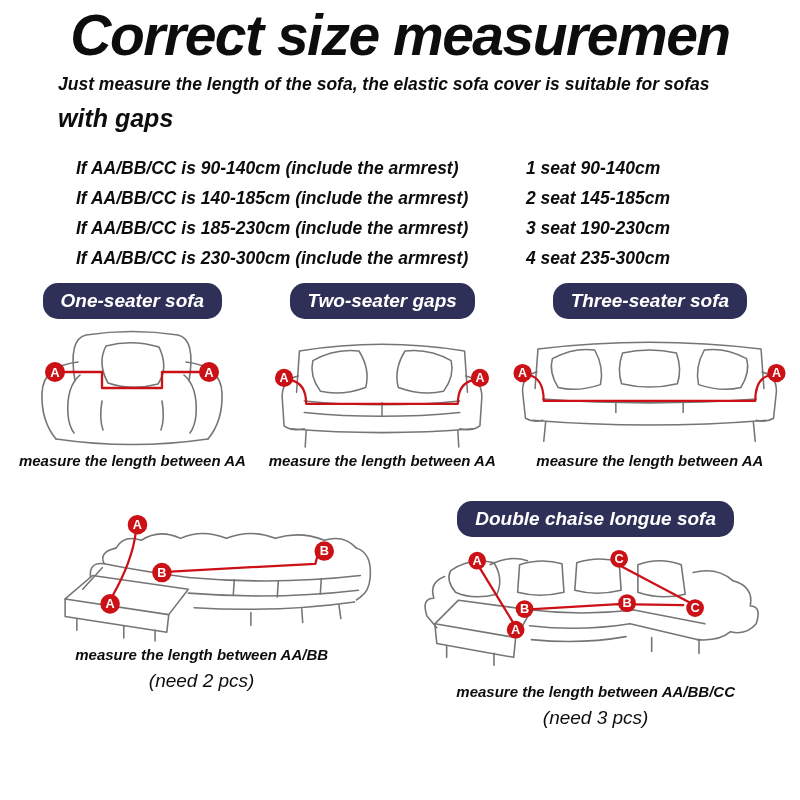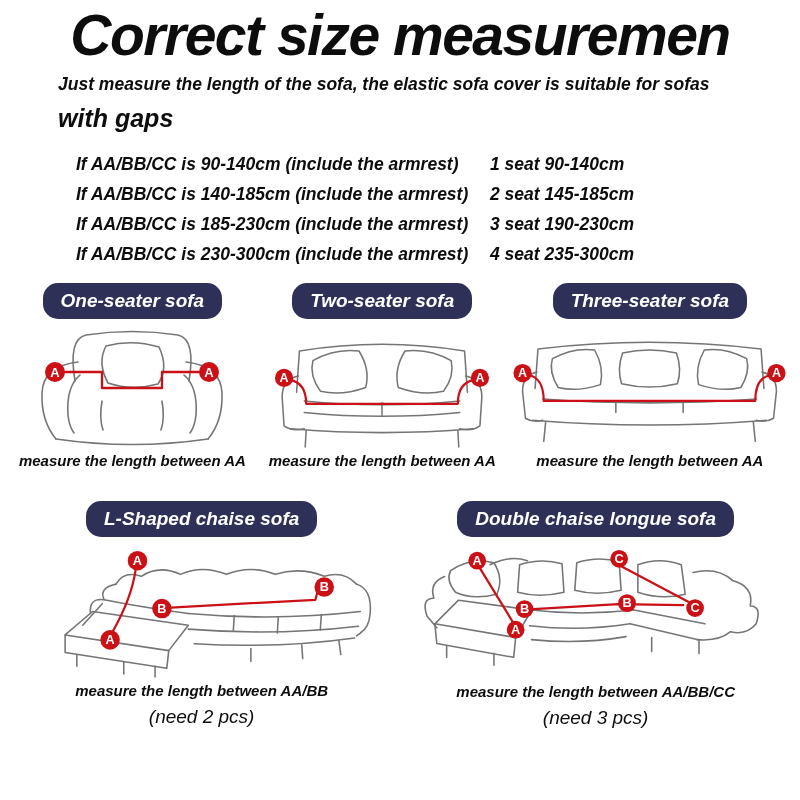--- a/index.html
+++ b/index.html
@@ -7,21 +7,21 @@
               font-family:"Liberation Sans", sans-serif; color:#0d0d0d; }
 
   .title { font-size:57px; font-weight:bold; font-style:italic;
            text-align:center; margin-top:2px; letter-spacing:-1.5px; }
 
   .subtitle { font-style:italic; font-weight:bold; font-size:17.5px;
               margin:6px 0 0 58px; }
   .subtitle.line2 { font-size:25px; margin-top:9px; }
 
   .rules { margin:16px 0 0 76px; font-style:italic; font-weight:bold; font-size:17.5px; }
-  .rule-row { display:flex; height:30px; align-items:center; }
+  .rule-row { display:flex; height:30px; align-items:flex-end;gap:36px; }
   .rule-cond { width:414px; }
 
   .row { display:flex; }
   .row-top { margin-top:14px; padding:0 6px; justify-content:space-between; }
   .col-one { width:256px; }
   .col-two { width:250px; }
   .col-three { width:292px; }
 
   .sofa-col { display:flex; flex-direction:column; align-items:center; }
 
@@ -97,21 +97,21 @@
         </g>
         <g class="marker">
           <circle cx="187" cy="47" r="10"></circle>
             <text x="187" y="51.5">A</text>
         </g>
       </svg>
       <figcaption class="caption">measure the length between AA</figcaption>
     </figure>
 
     <figure class="sofa-col col-two">
-      <div class="badge">Two-seater sofa</div>
+      <div class="badge">Two-seater gaps</div>
       <svg class="sketch" viewBox="0 0 250 130" width="240" height="125">
         <g class="lines">
           <path d="M36,70 L39,27 Q125,13 211,27 L214,70"></path>
           <path d="M53,37 Q76,24 101,27 Q113,46 108,65 Q83,74 61,69 Q49,53 53,37 Z"></path>
           <path d="M197,37 Q174,24 149,27 Q137,46 142,65 Q167,74 189,69 Q201,53 197,37 Z"></path>
           <path d="M38,53 Q21,56 21,75 L23,105 Q31,111 44,108"></path>
           <path d="M212,53 Q229,56 229,75 L227,105 Q219,111 206,108"></path>
           <path d="M44,79 Q125,87 206,79"></path>
           <path d="M44,91 Q125,99 206,91"></path>
           <path d="M125,81 L125,95"></path>
@@ -159,21 +159,20 @@
             <text x="277" y="54.5">A</text>
         </g>
       </svg>
       <figcaption class="caption">measure the length between AA</figcaption>
     </figure>
   </div>
 
   <div class="row row-bottom">
 
     <figure class="sofa-col col-l">
-      <div class="badge">L-Shaped chaise sofa</div>
       <svg class="sketch" viewBox="0 0 360 140" width="352" height="137">
         <g class="lines">
           <path d="M92,42 Q100,28 118,34 Q136,22 158,32 Q180,22 205,32 Q230,22 255,32 Q280,24 305,34 Q325,28 338,42"></path>
           <path d="M338,42 Q354,47 352,72 Q351,86 342,92 L338,95"></path>
           <path d="M166,72 Q255,80 342,70"></path>
           <path d="M213,74 L212,90"></path>
           <path d="M258,76 L257,92"></path>
           <path d="M302,73 L301,89"></path>
           <path d="M166,88 Q255,95 340,85"></path>
           <path d="M172,103 Q258,108 336,97"></path>

